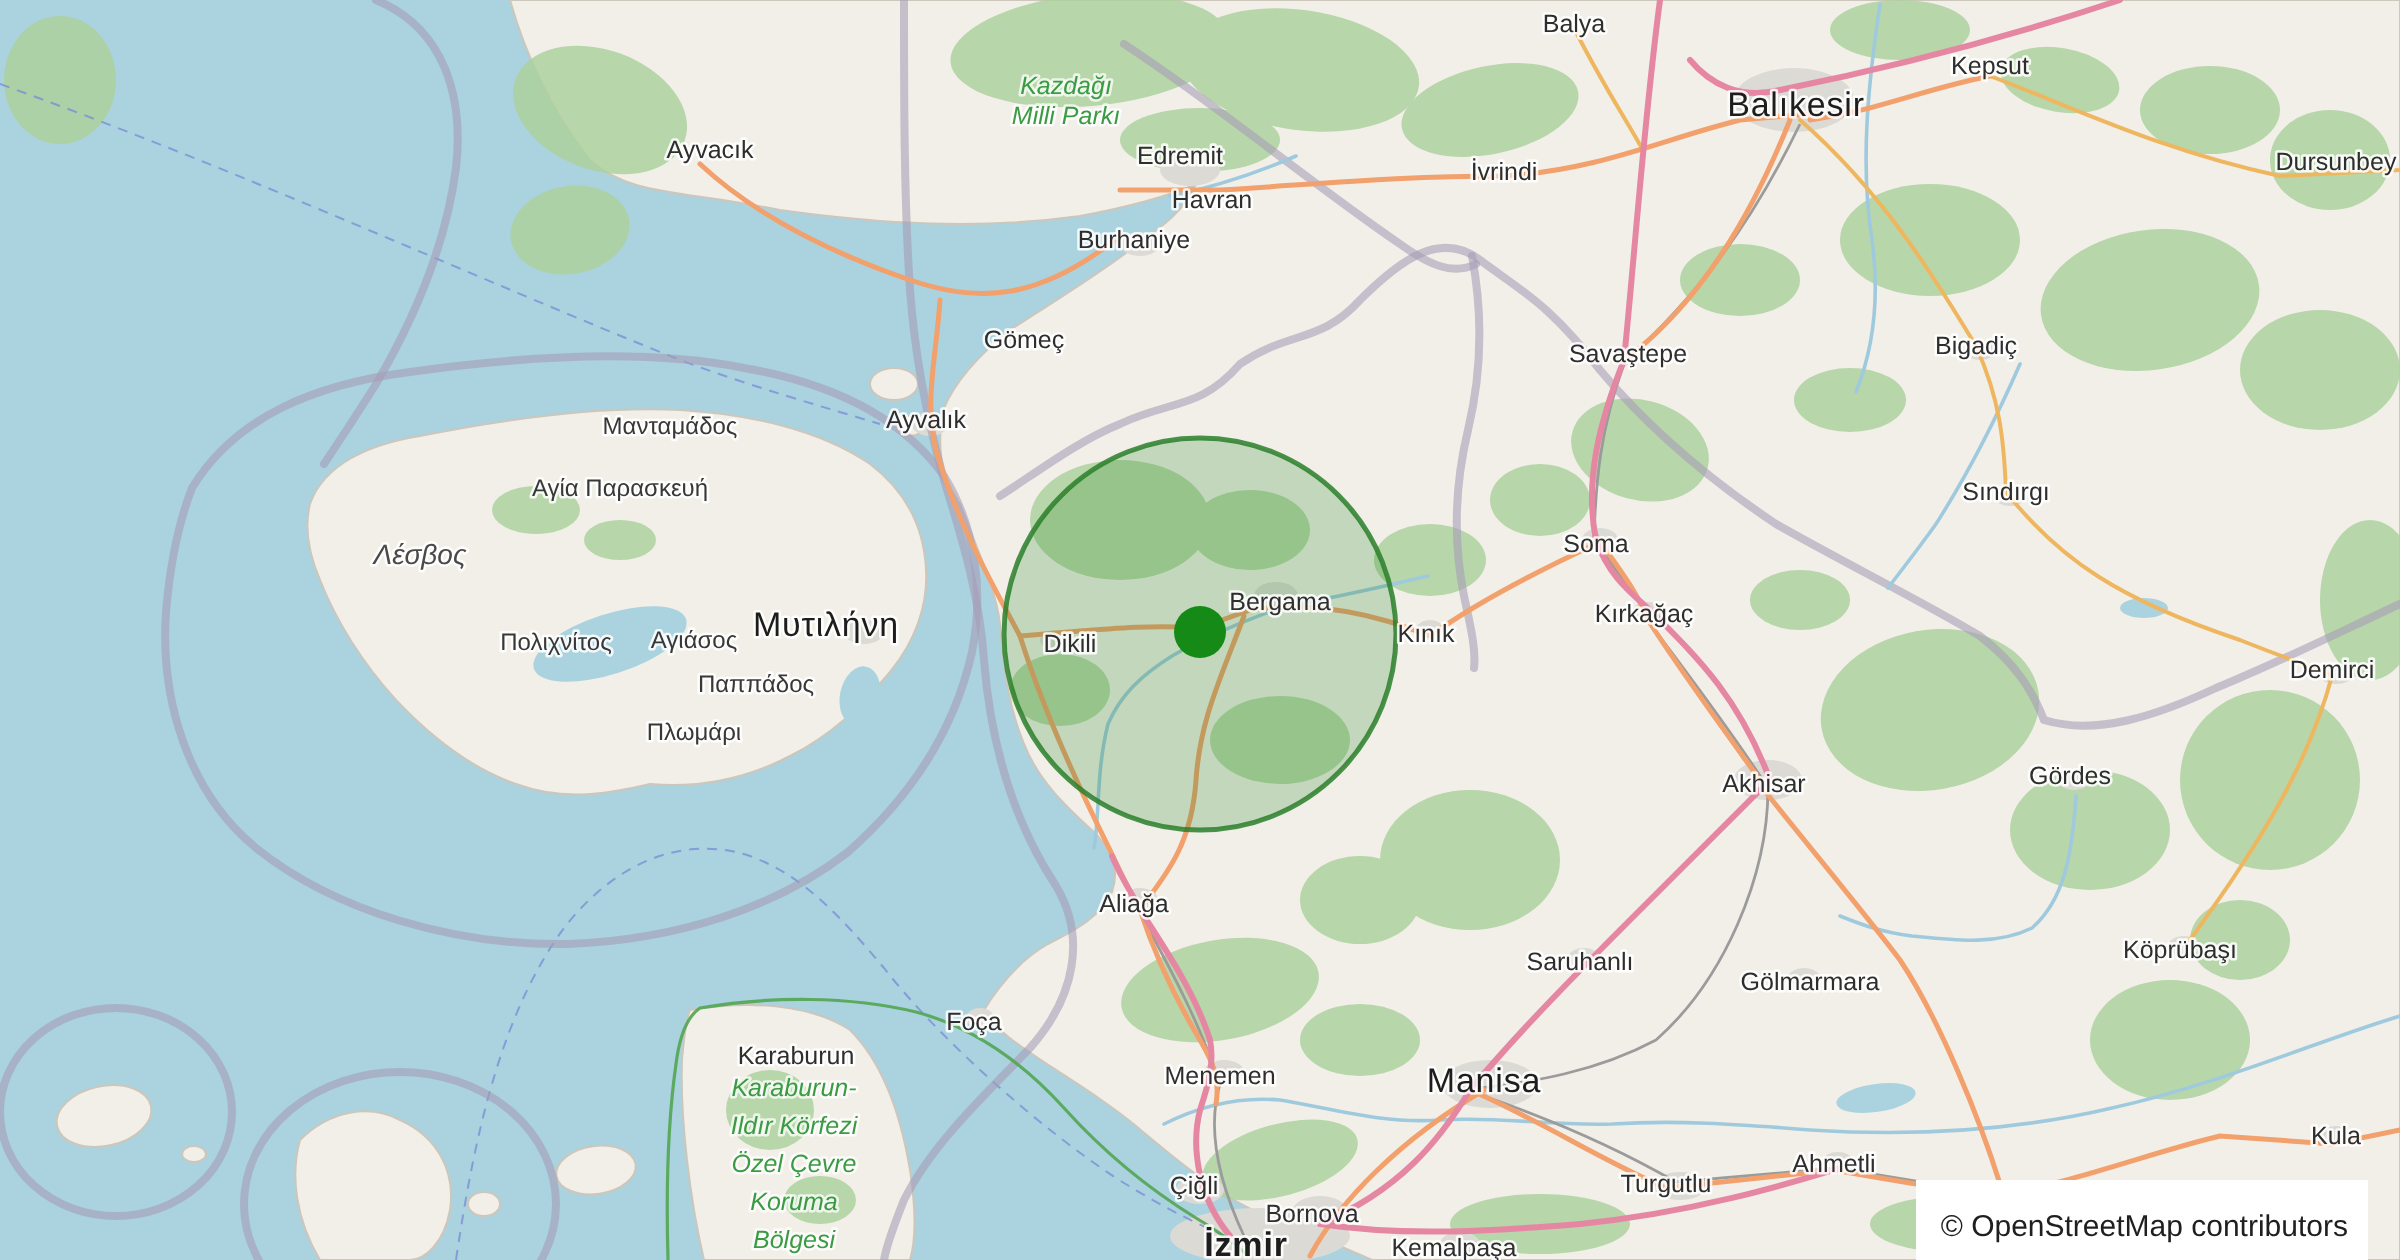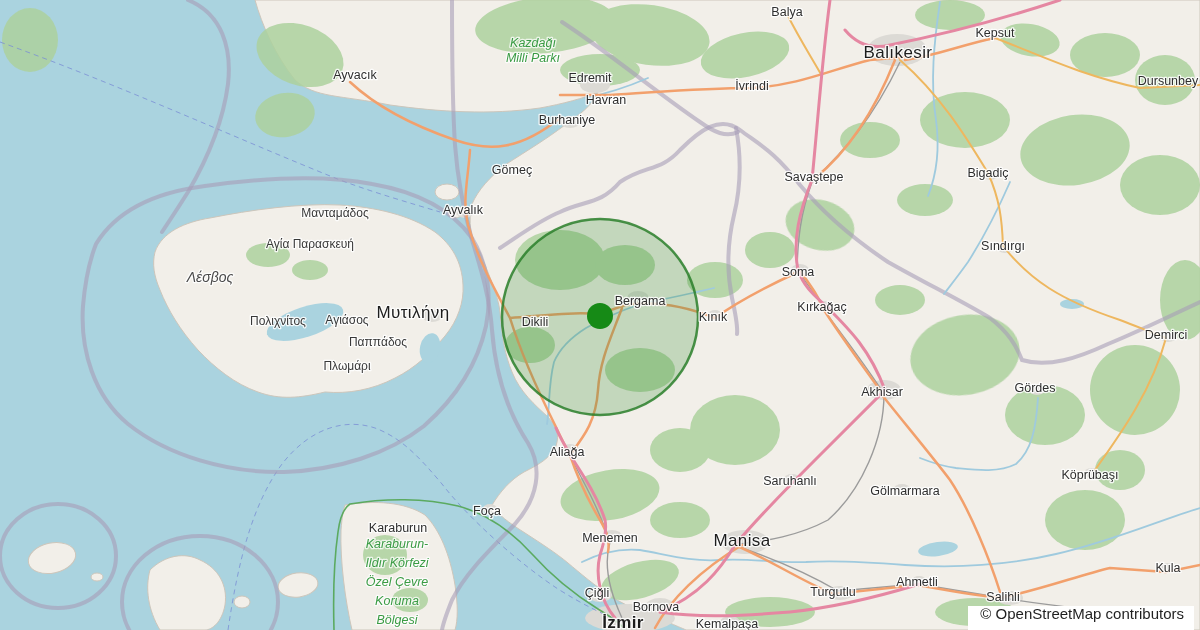--- a/index.html
+++ b/index.html
@@ -15,23 +15,23 @@
     stroke:#ffffff;stroke-width:2.6px;stroke-opacity:.85;stroke-linejoin:round;
     font-family:"Liberation Sans","DejaVu Sans",sans-serif;
   }
   .lbl-town{font-size:12.5px;fill:#2e2e2e;}
   .lbl-city{font-size:17px;fill:#1d1d1d;letter-spacing:.4px;}
   .lbl-bold{font-weight:bold;}
   .lbl-village{font-size:12px;fill:#383838;}
   .lbl-island{font-size:14px;font-style:italic;fill:#4a4a4a;}
   .lbl-green{font-size:12.5px;font-style:italic;fill:#3a9b44;stroke-opacity:.75;}
   .attribution{
-    position:absolute;right:6px;bottom:0;z-index:5;
+    position:absolute;right:16px;bottom:0;z-index:5;
     background:#ffffff;color:#1f1f1f;
-    font-size:15px;line-height:1;padding:0 10px 9px 12px;
+    font-size:15px;line-height:1;padding:16px 10px 9px 12px;
     white-space:nowrap;
     margin-left:12px;
   }
 </style>
 </head>
 <body>
 
 <div class="map-root">
 <svg width="1200" height="630" viewBox="0 0 1200 630">
 

